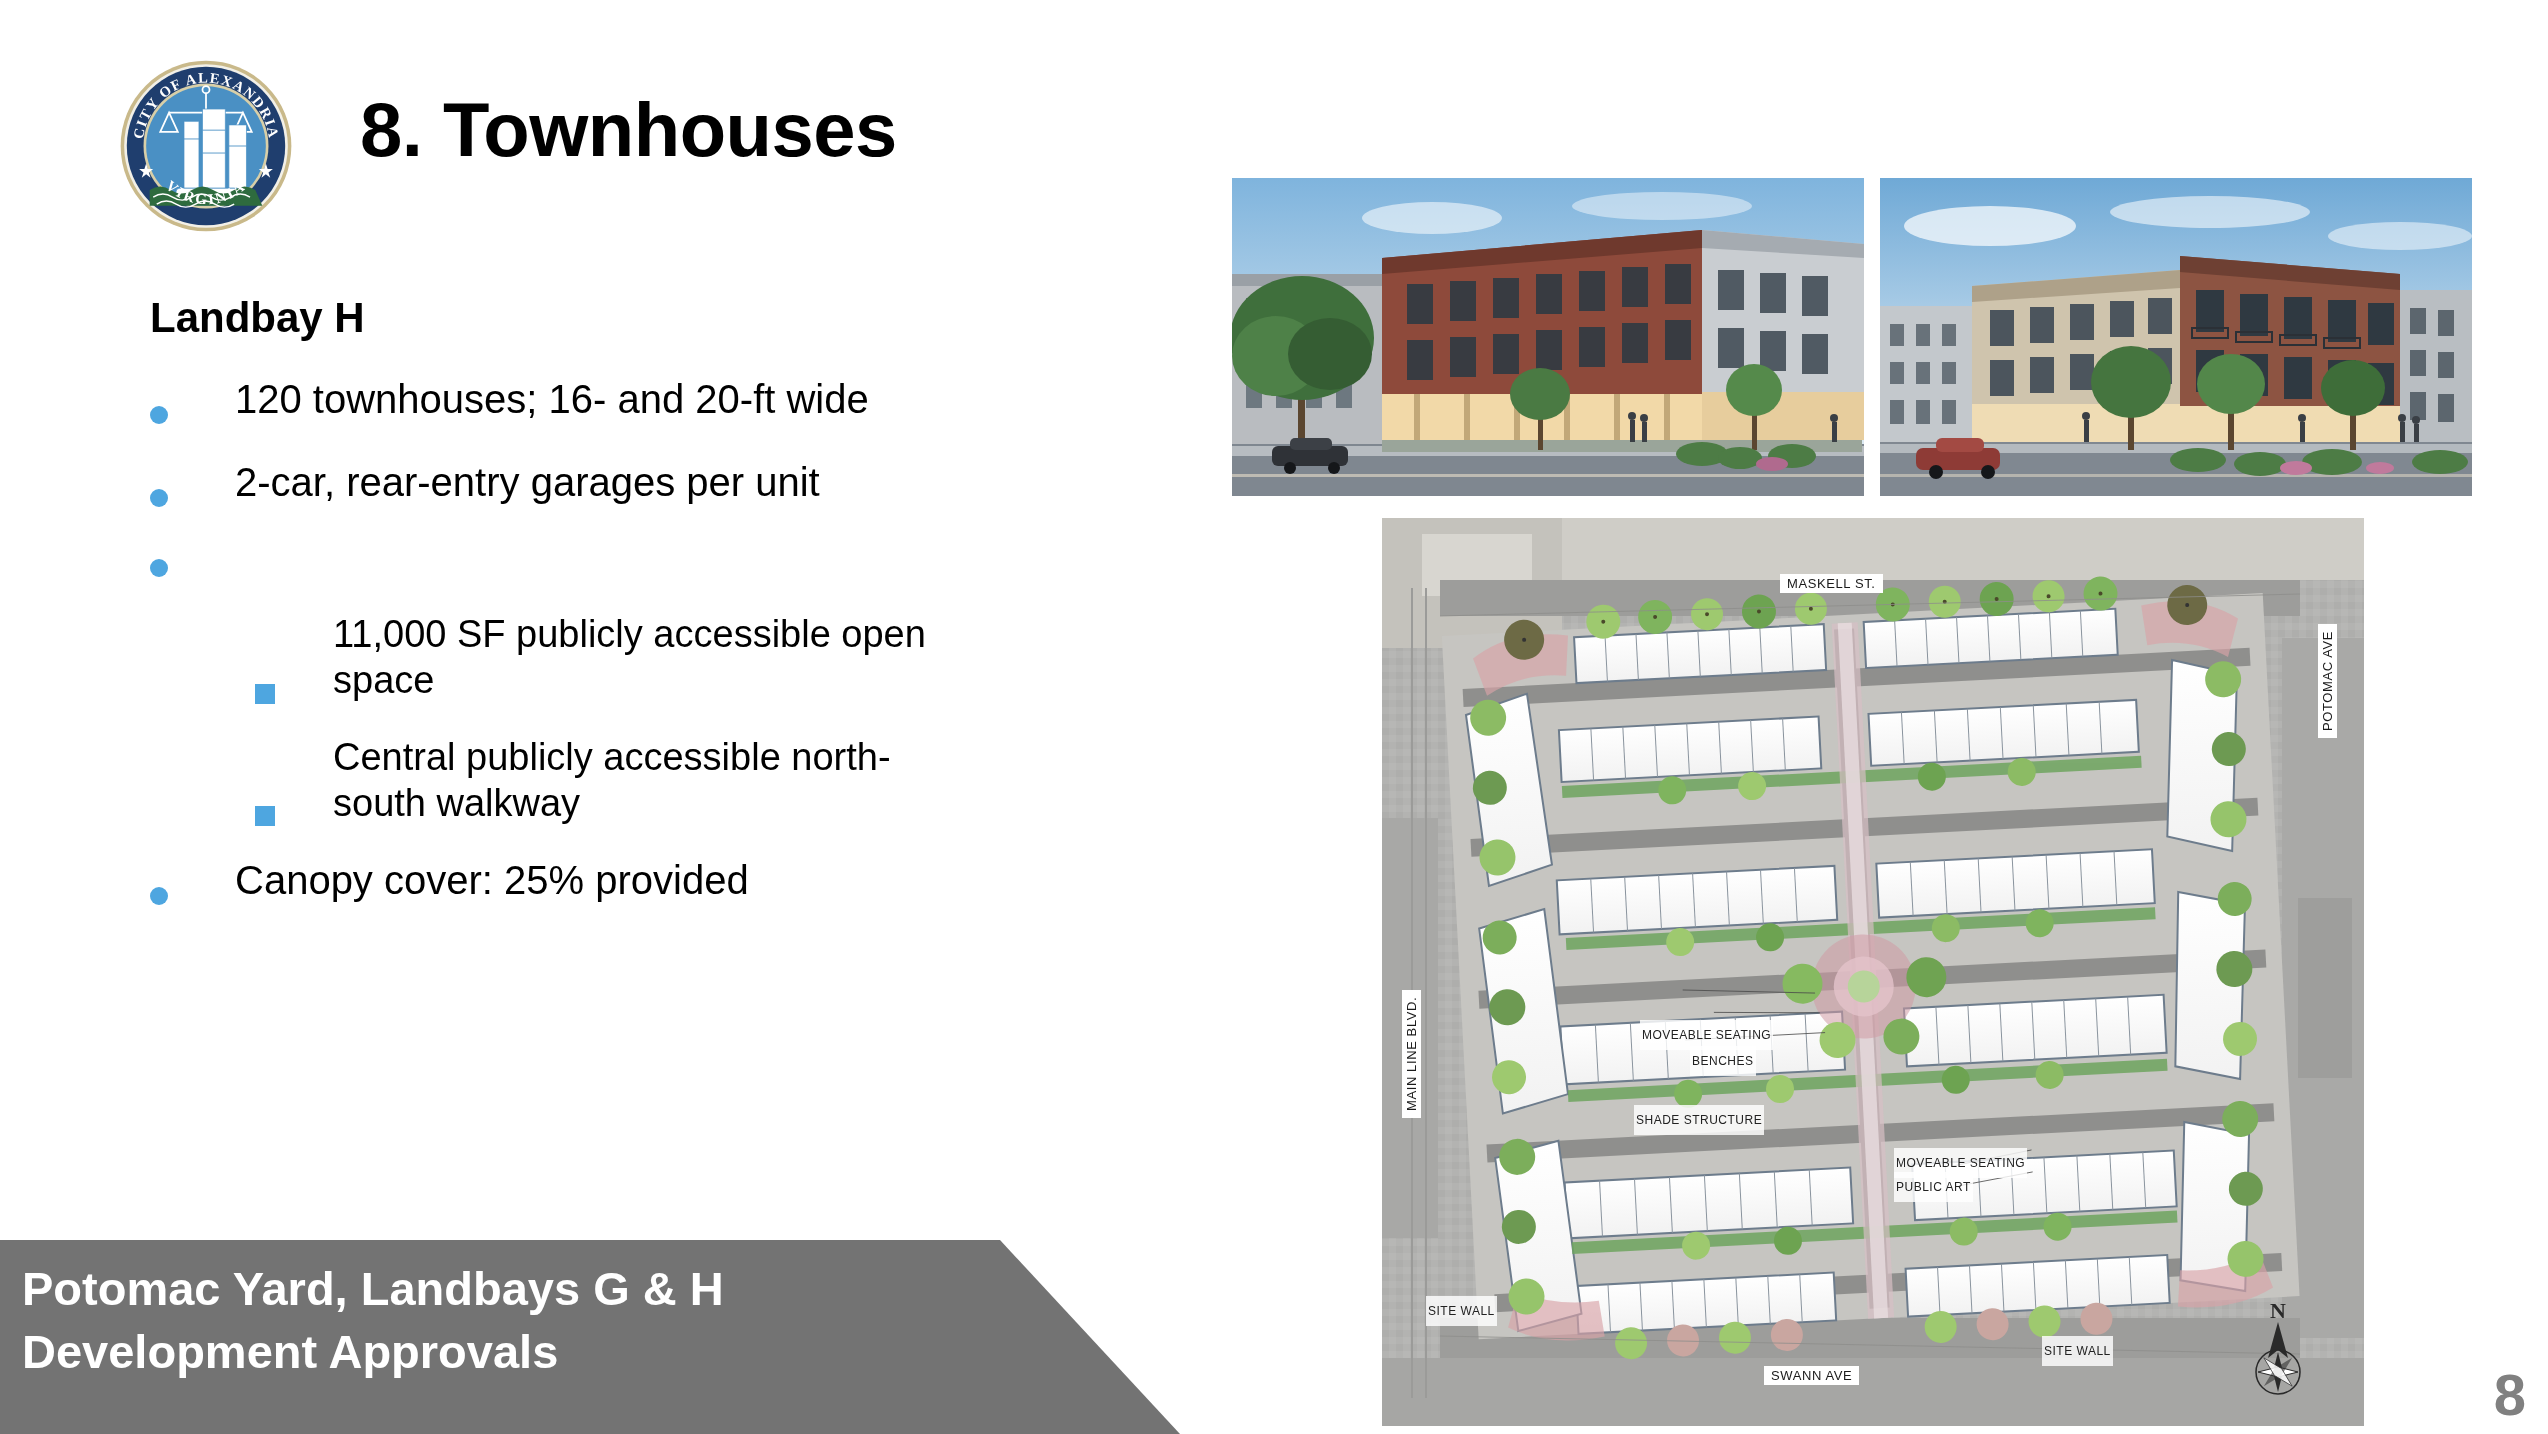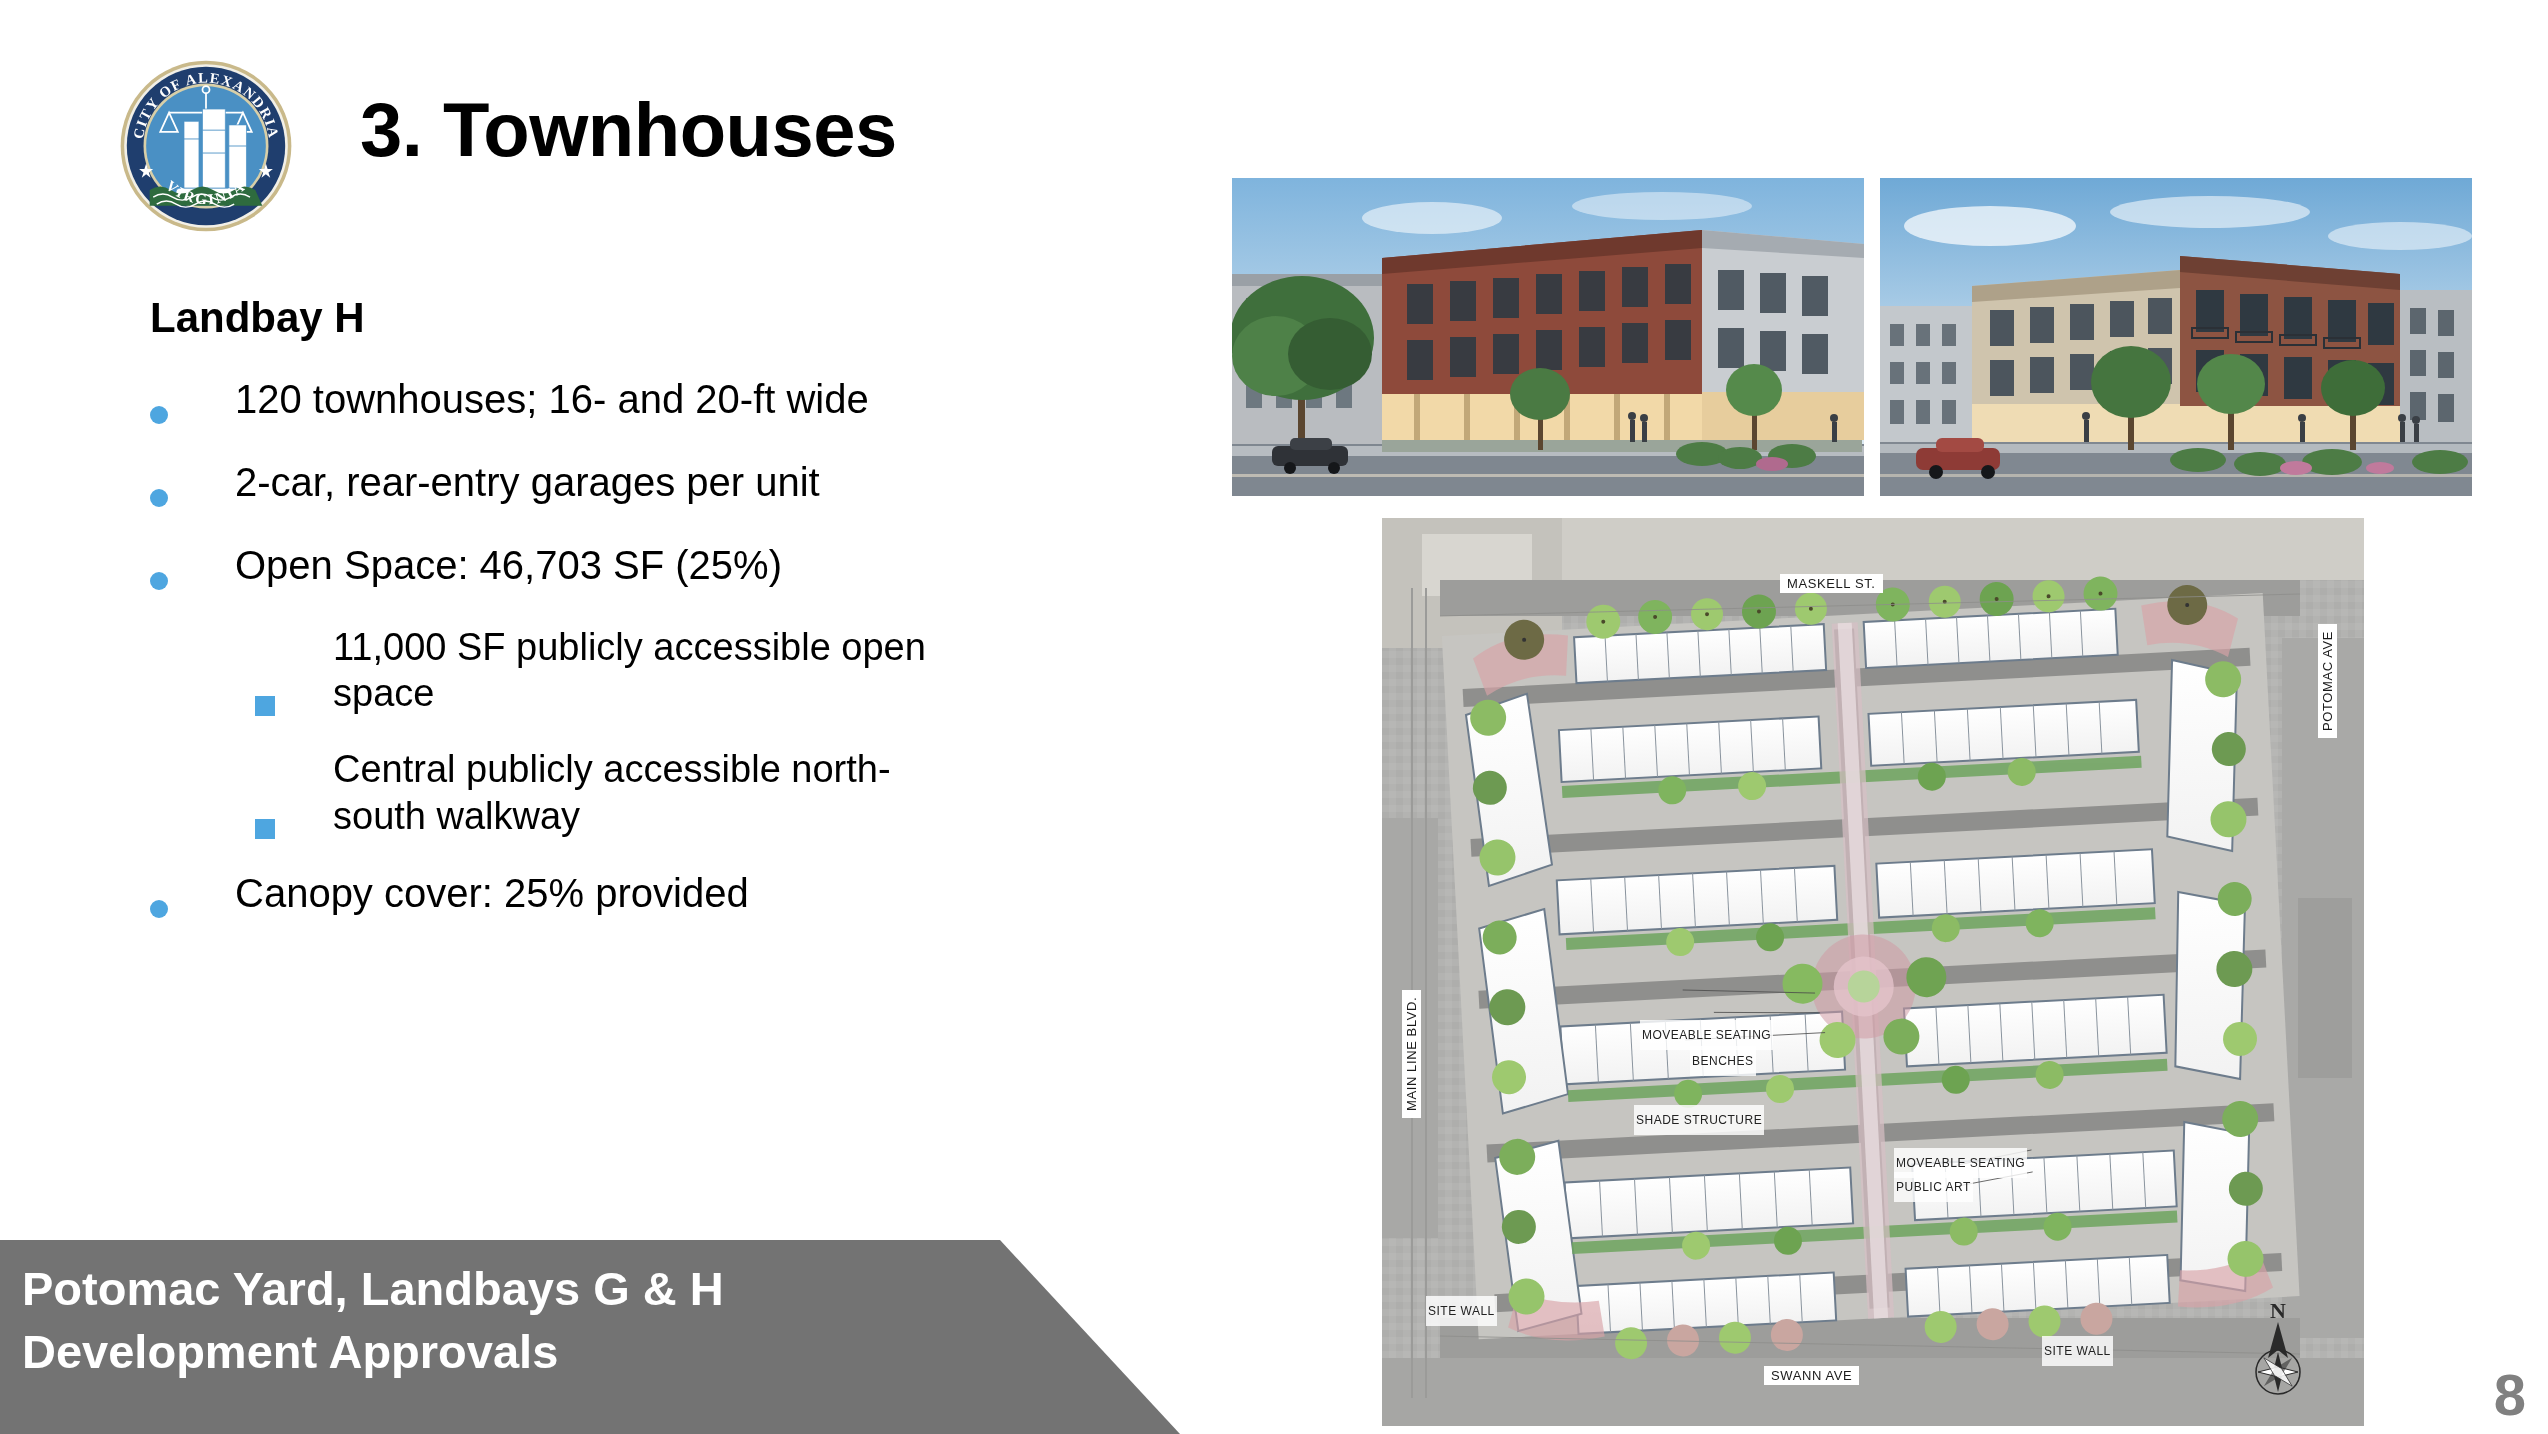--- a/index.html
+++ b/index.html
@@ -217,39 +217,38 @@
     <text font-family="'Liberation Serif', serif" font-size="17" font-weight="bold" fill="#ffffff" letter-spacing="2.6">
       <textPath href="#arcBot" startOffset="50%" text-anchor="middle">VIRGINIA</textPath>
     </text>
     <g fill="#ffffff">
       <polygon points="32,120 34,126 40,126 35,130 37,136 32,132 27,136 29,130 24,126 30,126"></polygon>
       <polygon points="168,120 170,126 176,126 171,130 173,136 168,132 163,136 165,130 160,126 166,126"></polygon>
     </g>
   </svg>
 </div>
 
-<div class="slide-title">3. Townhouses</div>
+<div class="slide-title">8. Townhouses</div>
 
 <div class="content">
 
   <div class="subhead">Landbay H</div>
 
   <div class="bullet-row lvl1">
     <span class="dot-marker"></span>
     <span class="bullet-text">120 townhouses; 16- and 20-ft wide</span>
   </div>
 
   <div class="bullet-row lvl1">
     <span class="dot-marker"></span>
     <span class="bullet-text">2-car, rear-entry garages per unit</span>
   </div>
 
   <div class="bullet-row lvl1">
     <span class="dot-marker"></span>
-    <span class="bullet-text">Open Space: 46,703 SF (25%)</span>
   </div>
 
   <div class="bullet-row lvl2">
     <span class="sq-marker"></span>
     <span class="bullet-text" style="max-width:640px">11,000 SF publicly accessible open space</span>
   </div>
 
   <div class="bullet-row lvl2">
     <span class="sq-marker"></span>
     <span class="bullet-text" style="max-width:610px">Central publicly accessible north-south walkway</span>

